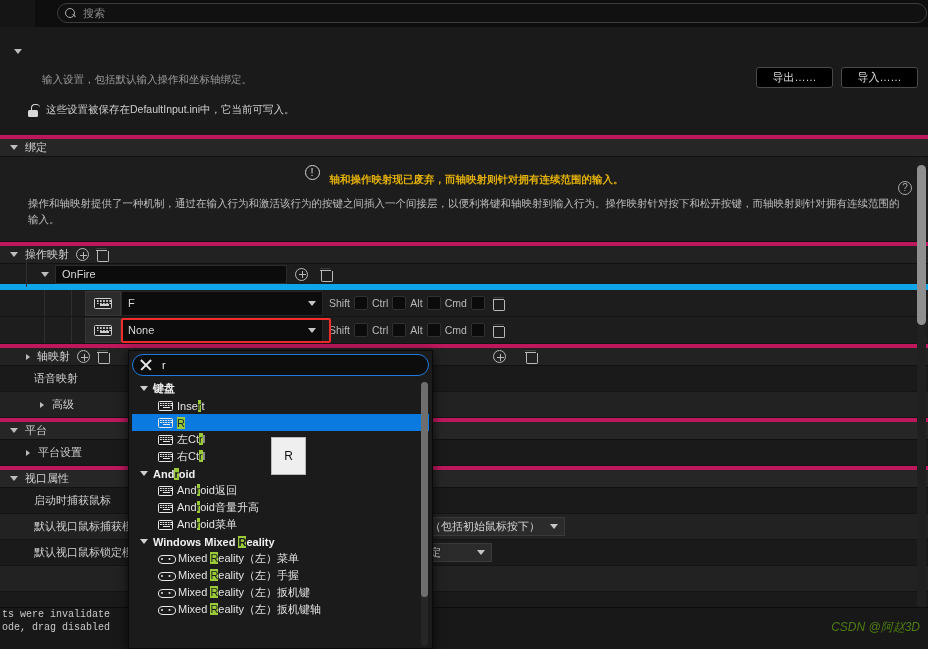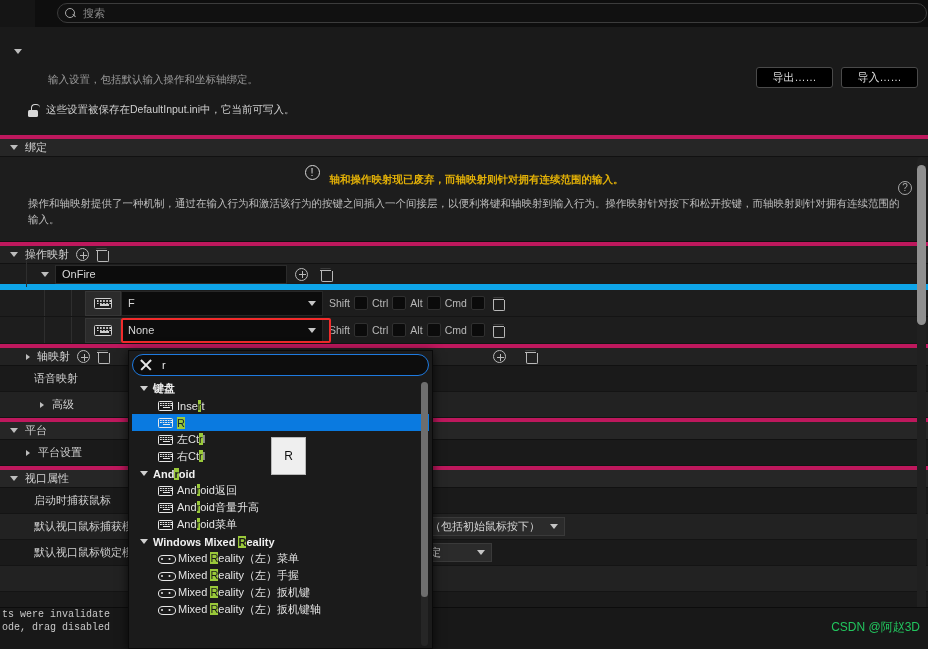--- a/index.html
+++ b/index.html
@@ -43,21 +43,21 @@
   .tri.down{
     border-left:4px solid transparent;border-right:4px solid transparent;
     border-top:5px solid #bdbdbd; border-bottom:0;
   }
   .hdr-title{
     position:absolute; left:26px; top:10px;
     font-size:20px; color:#e4e4e4; letter-spacing:.5px;
   }
   .hdr-caret{ position:absolute; left:14px; top:22px; }
   .hdr-sub{
-    position:absolute; left:48px; top:46px; font-size:10.5px; color:#9a9a9a;
+    position:absolute; left:42px; top:46px; font-size:10.5px; color:#9a9a9a;
   }
   .hdr-btns{ position:absolute; right:10px; top:40px; display:flex; gap:8px; }
   .btn{
     min-width:77px; height:21px; background:#000000; border:1px solid #4a4a4a;
     border-radius:3px; color:#dcdcdc; font-size:11px;
     display:flex;align-items:center;justify-content:center;
   }
   .lockrow{ position:absolute; left:28px; top:76px; display:flex; align-items:center; gap:8px;}
   .lock{
     width:10px;height:13px; position:relative;
@@ -187,22 +187,23 @@
 
   
   .console{
     position:absolute; left:0; bottom:0; width:928px; height:42px;
     background:#181818; border-top:1px solid #0c0c0c;
     font-family:"Liberation Mono", monospace; font-size:10px; color:#c9c9c9;
     overflow:hidden;
   }
   .console .ln{ padding-left:2px; line-height:13px; white-space:nowrap; }
   .wm{
-    position:absolute; right:8px; bottom:13px; font-size:12px; color:#22c55e;
+    position:absolute; right:8px; bottom:13px; font-size:12px; color:#4d7c0f;
     font-family:"Liberation Sans", sans-serif;
+    font-style:italic;
   }
 
   
   .popup{
     position:absolute; left:128px; top:350px; width:305px; height:299px;
     background:#1b1b1b; border:1px solid #0a0a0a; z-index:40;
     box-shadow:0 2px 10px rgba(0,0,0,.7);
   }
   .popup-search{
     margin:3px 3px 0 3px; height:22px; background:#0d0d0d;

